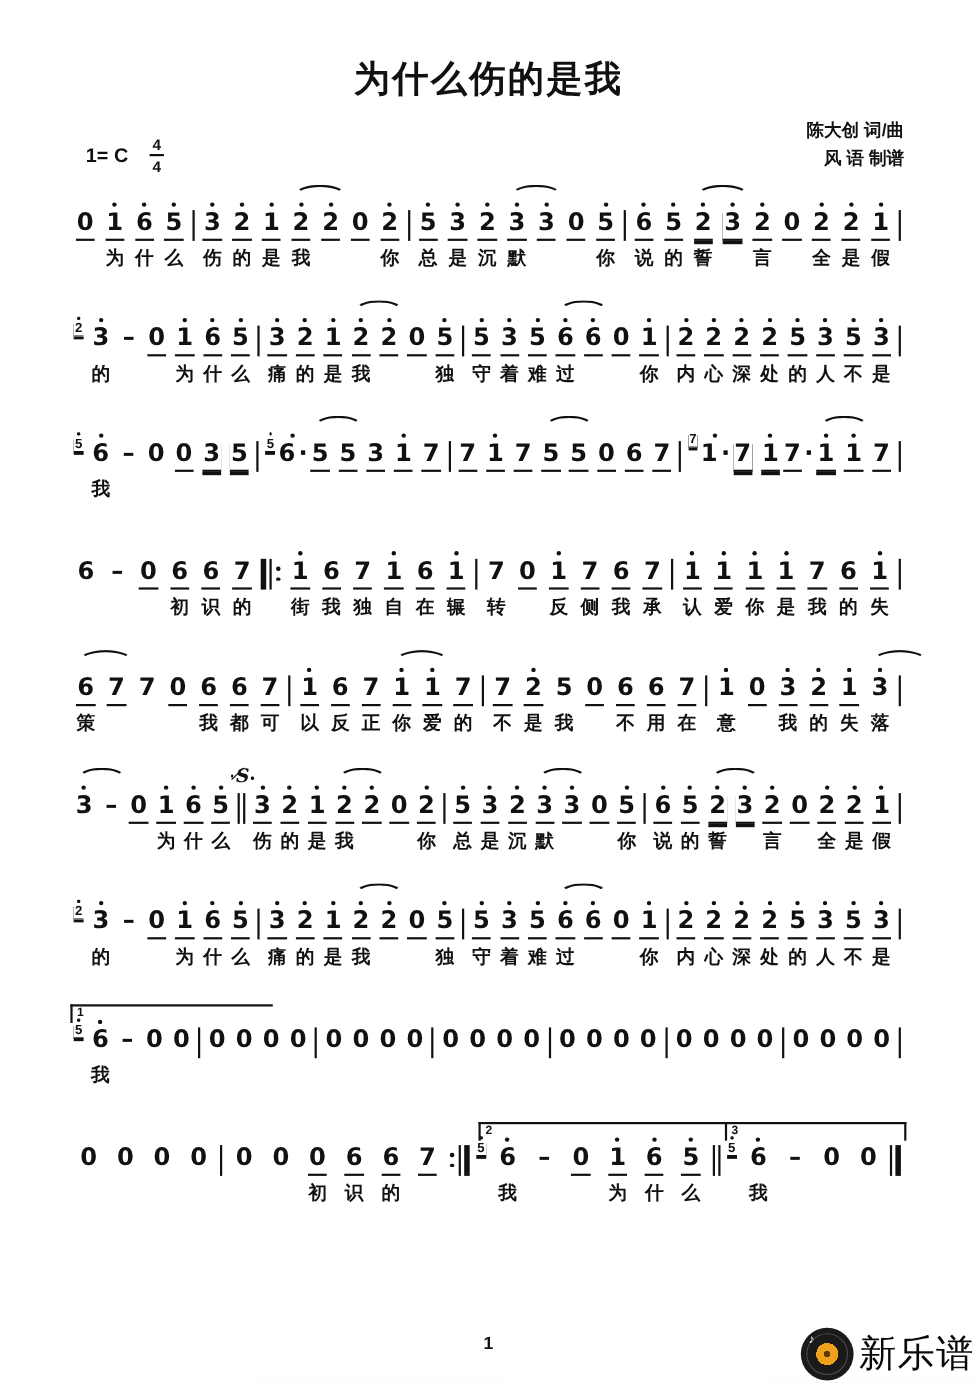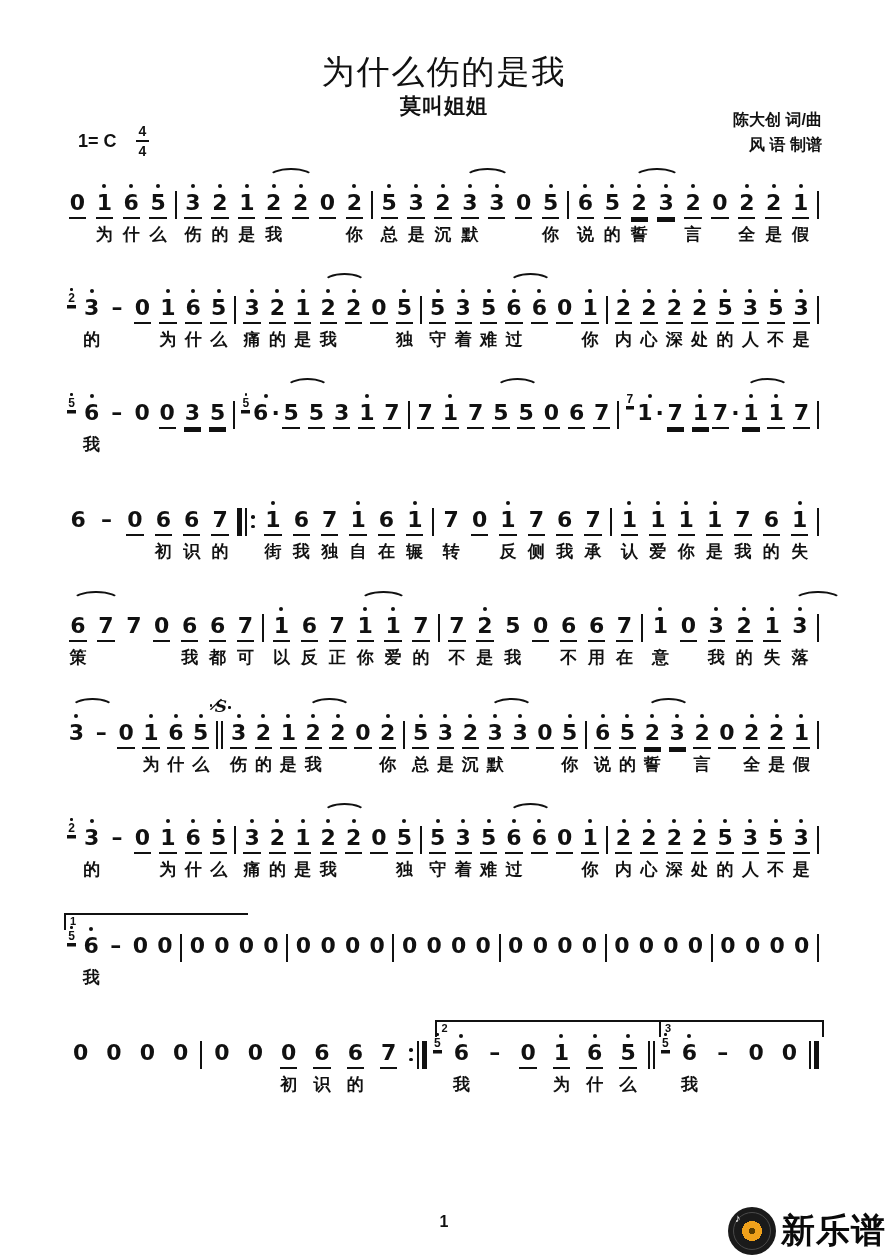--- a/index.html
+++ b/index.html
@@ -1,20 +1,20 @@
 <!DOCTYPE html>
 <html><head>
 <meta charset="utf-8">
 <style>
   html,body{margin:0;padding:0;}
   body{background:#e8e8e8;font-family:"Liberation Sans",sans-serif;color:#111;}
   #sheet{position:relative;width:888px;height:1257px;background:#ffffff;margin:0 auto;overflow:hidden;}
 
   .title{position:absolute;top:50px;left:0;width:100%;text-align:center;
-         font-size:33px;font-weight:400;letter-spacing:2px;}
+         font-size:33px;font-weight:700;letter-spacing:2px;}
   .subtitle{position:absolute;top:92px;left:0;width:100%;text-align:center;
          font-size:21px;font-weight:700;letter-spacing:1px;}
   .keysig{position:absolute;top:124px;left:78px;font-size:18px;font-weight:700;
           display:flex;align-items:center;gap:19px;}
   .frac{display:inline-flex;flex-direction:column;align-items:center;
         font-size:14px;font-weight:700;line-height:1;}
   .frac .ft{display:block;border-bottom:2px solid #111;padding:0 3px 2px;}
   .frac .fb{display:block;padding-top:2px;}
   .credits{position:absolute;top:108px;right:66px;text-align:right;
            font-size:16px;font-weight:700;line-height:1.55;}
@@ -73,28 +73,27 @@
   .pageno{position:absolute;bottom:26px;left:0;width:100%;text-align:center;
           font-size:16px;font-weight:600;}
   .logo{position:absolute;right:2px;bottom:2px;display:flex;align-items:center;gap:5px;}
   .vinyl{position:relative;width:48px;height:48px;border-radius:50%;
          background:radial-gradient(circle at 50% 50%,
             #5a3c00 0 3px,#f0a11b 3px 10px,#1a1a1a 10px 24px);}
   .vinyl::before{content:"";position:absolute;inset:5px;border:1px solid #4a4a4a;
          border-radius:50%;}
   .vinyl::after{content:"♪";position:absolute;left:7px;top:6px;color:#fff;
          font-size:11px;line-height:11px;}
-  .logotext{font-size:34px;font-weight:700;letter-spacing:1px;color:#0a0a0a;}
+  .logotext{font-size:34px;font-weight:400;letter-spacing:1px;color:#0a0a0a;}
 </style>
 </head>
 <body>
 
 <div id="sheet">
   <div class="title">为什么伤的是我</div>
-  <div class="subtitle">莫叫姐姐</div>
 
   <div class="keysig">
     <span>1= C</span>
     <span class="frac">
       <span class="ft">4</span>
       <span class="fb">4</span>
     </span>
   </div>
 
   <div class="credits">

